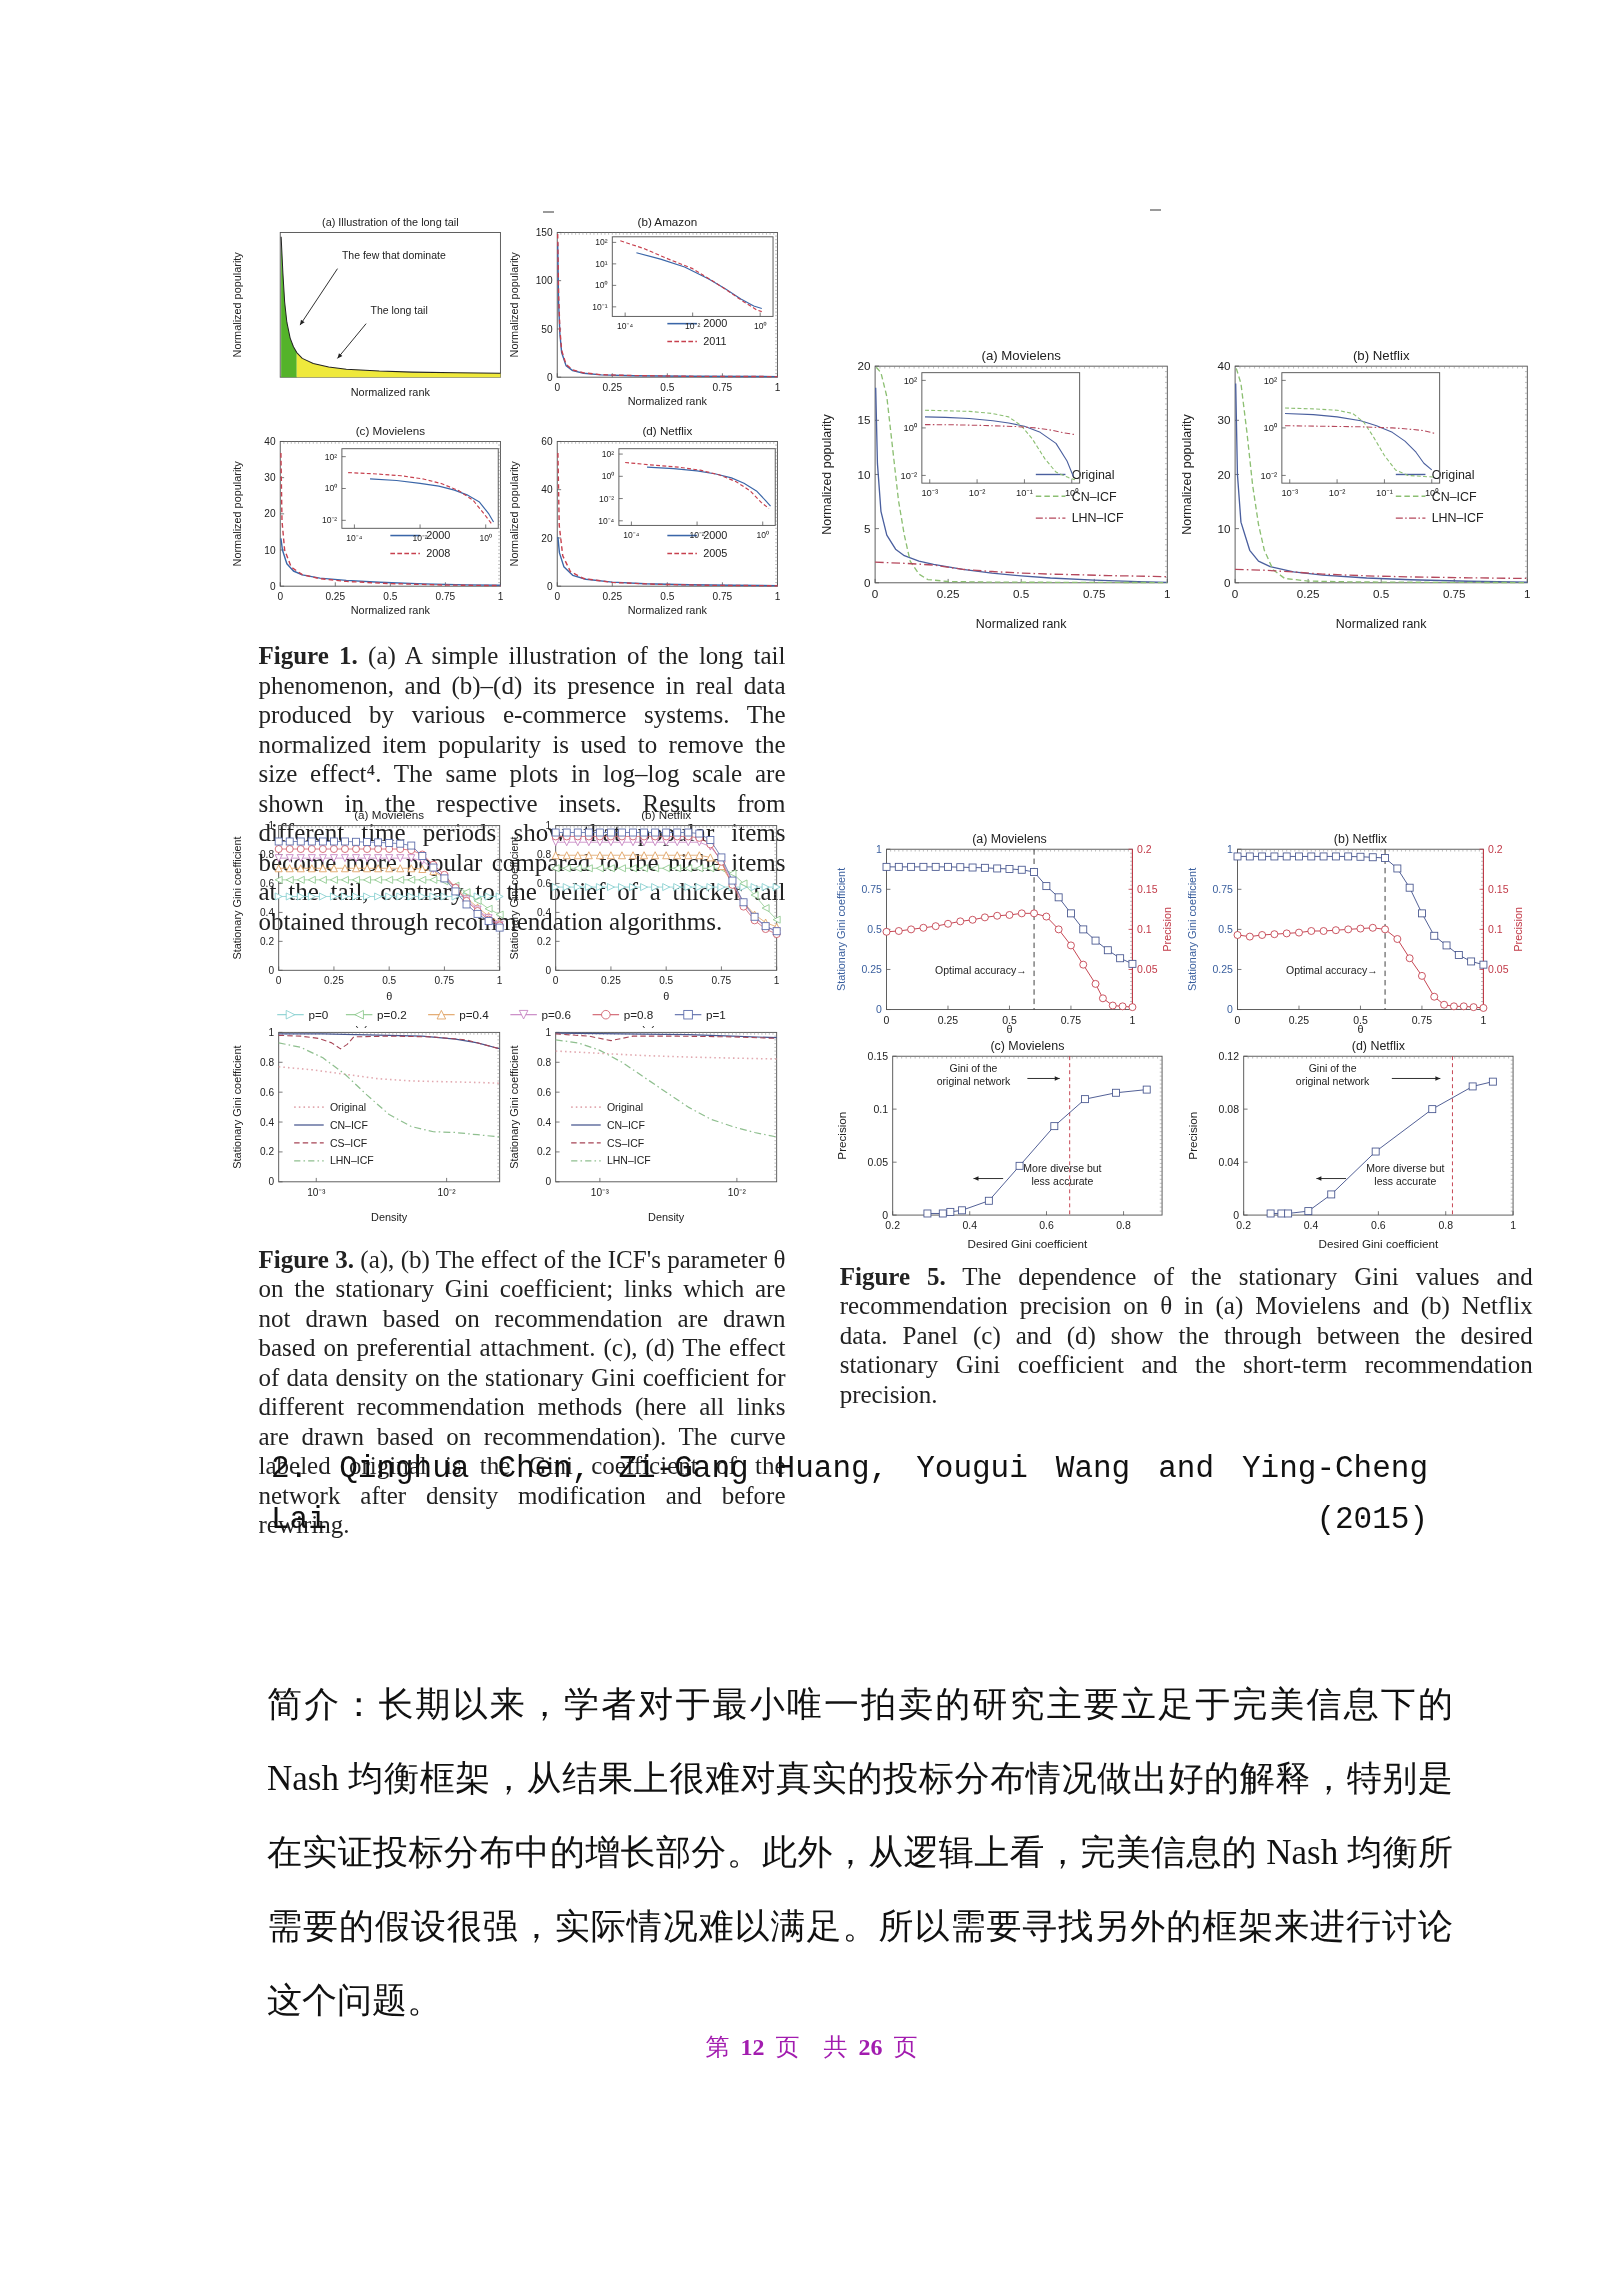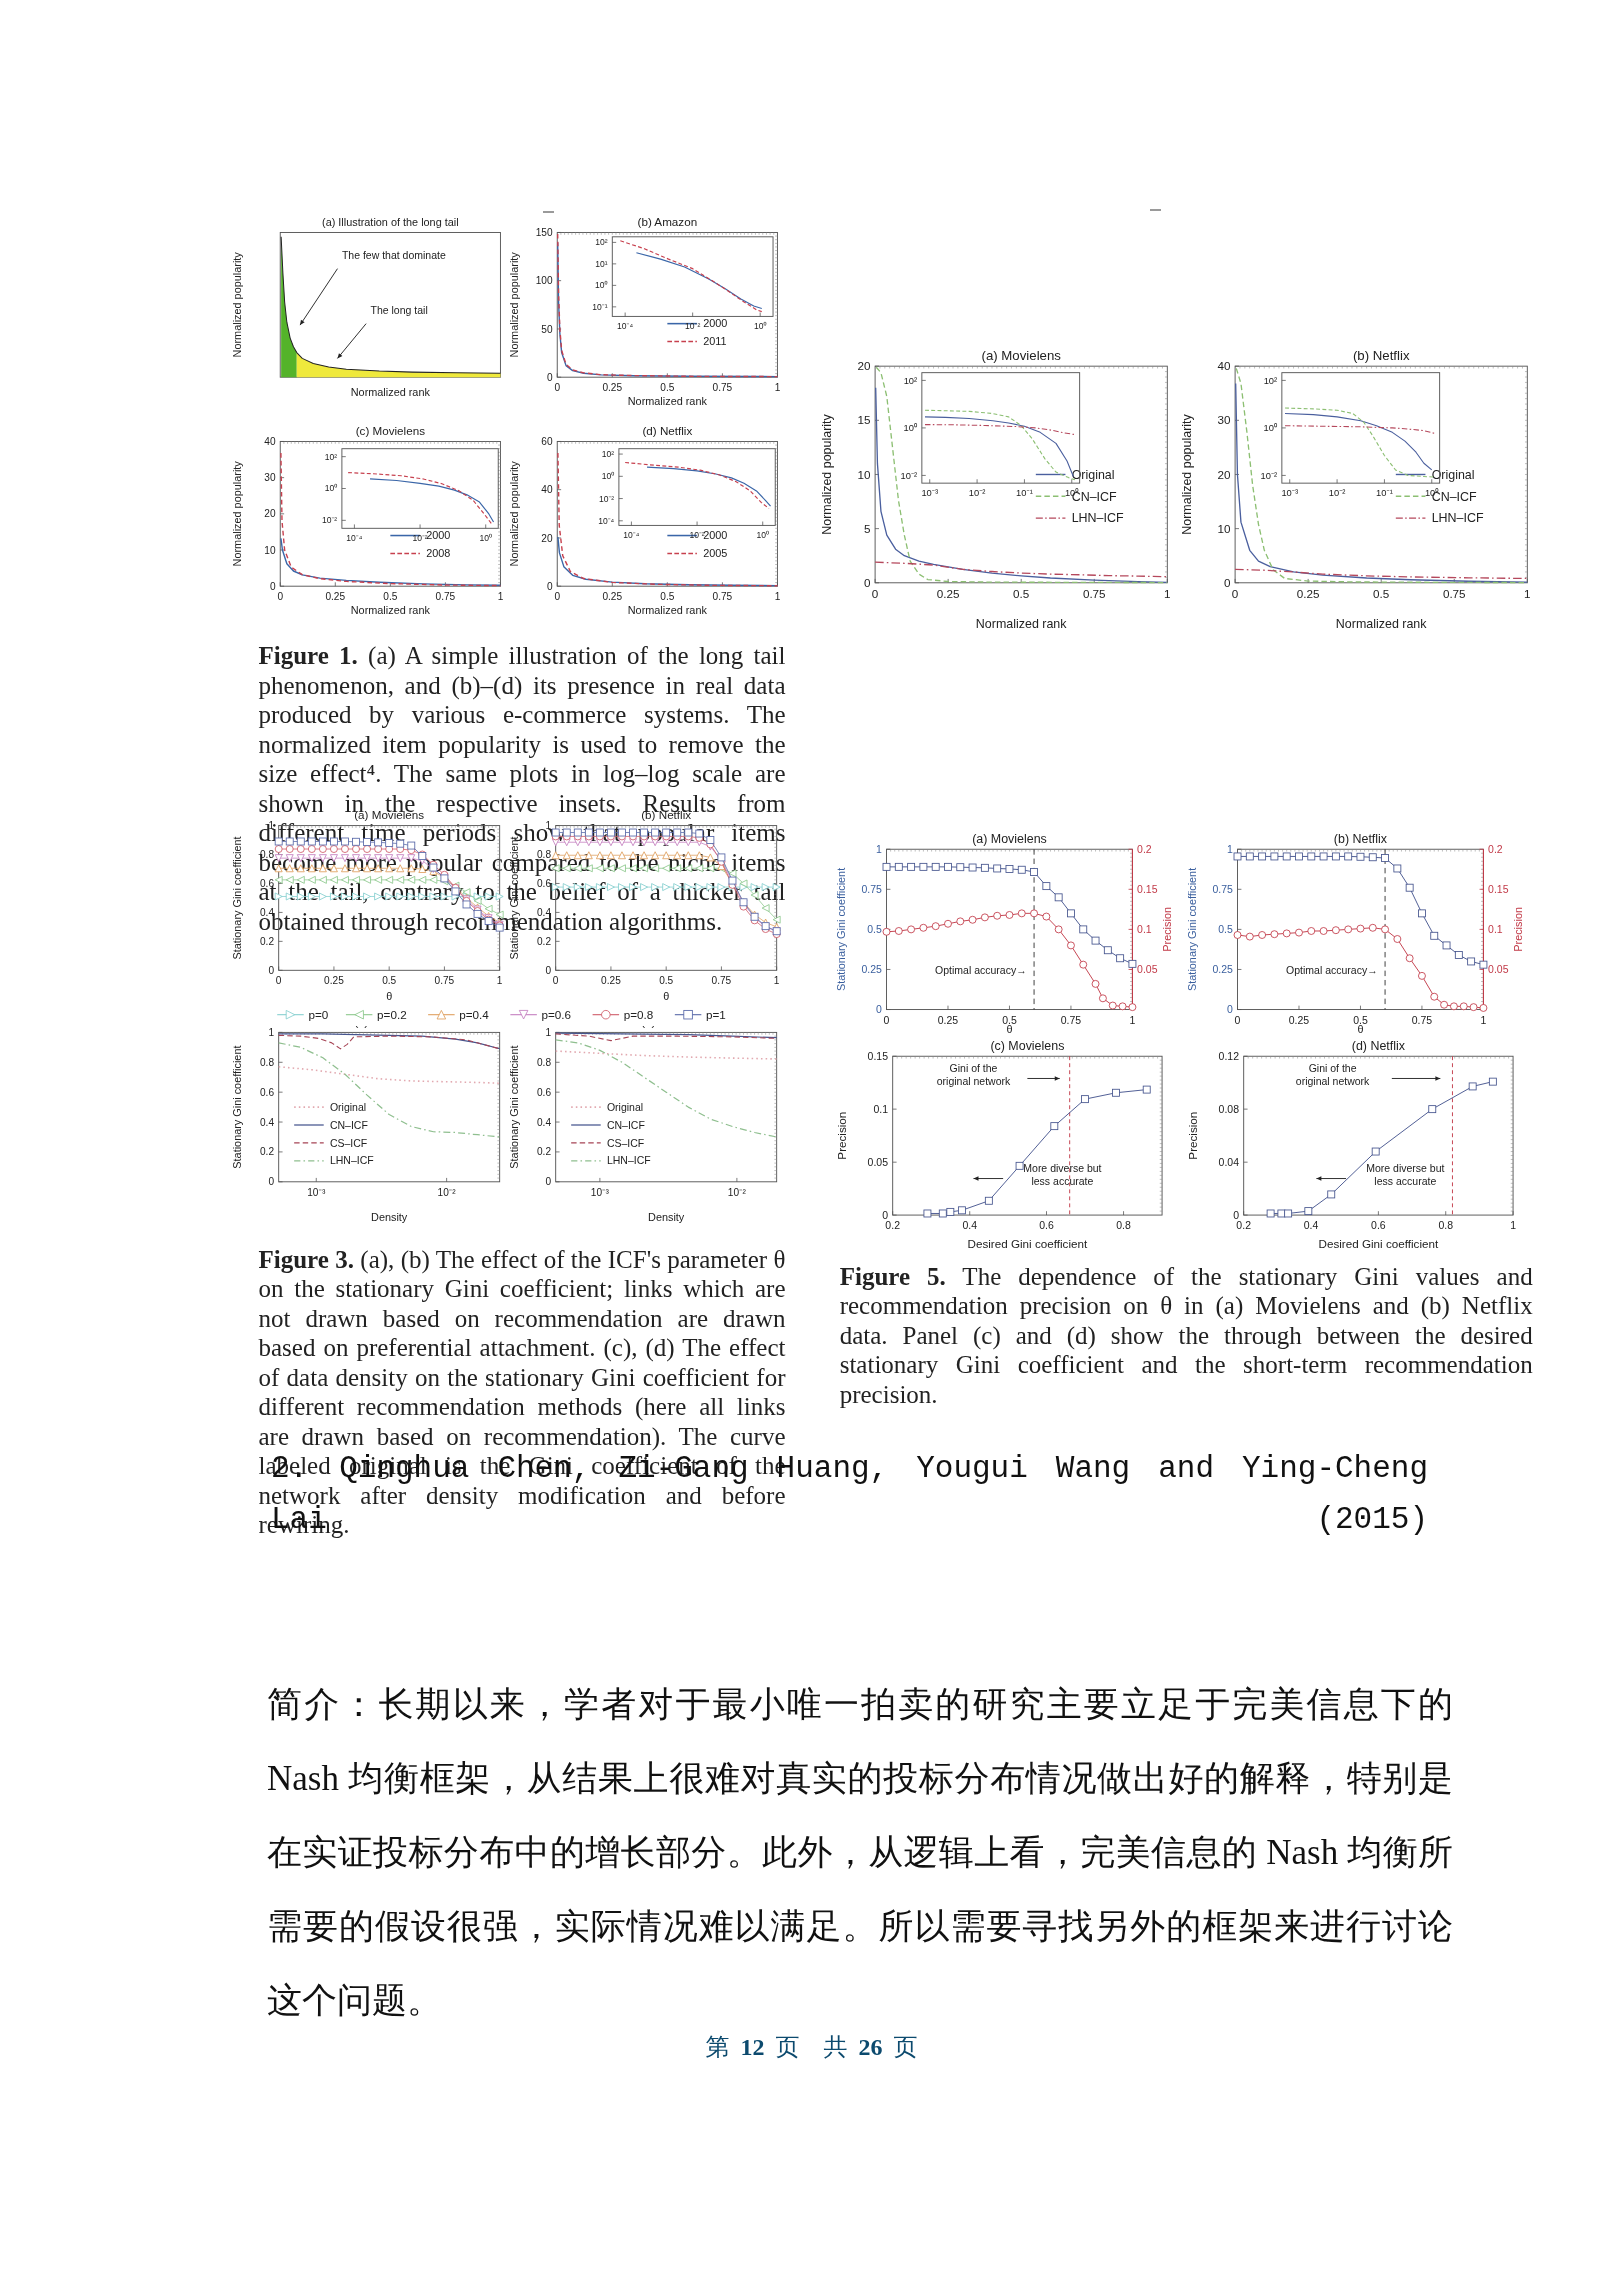--- a/index.html
+++ b/index.html
@@ -11,21 +11,21 @@
   .panel-row{display:flex;}
   .caption{font-family:"Liberation Serif",serif;font-size:25px;line-height:1.18;color:#222;
            text-align:justify;margin:0;}
   .caption b{font-weight:700;}
   .artifact{position:absolute;background:#9a9a9a;}
   .ref{font-family:Liberation Mono, monospace;font-size:31px;color:#111;}
   .ref-line{line-height:51px;text-align:justify;text-align-last:justify;padding-left:51px;white-space:normal;}
   .ref-line.first{padding-left:0;}
   .ref-line.last{text-align-last:left;}
   .intro{font-family:"Liberation Serif",serif;font-size:35px;line-height:74px;color:#111;text-align:justify;margin:12px;}
-  .footer{font-family:"Liberation Serif",serif;font-size:24px;color:#0c4a6e;text-align:center;}
+  .footer{font-family:"Liberation Serif",serif;font-size:24px;color:#a21caf;text-align:center;}
   .footer span{margin:0 5.5px;}
   .footer .num{font-weight:700;}
   .footer .gap{margin-left:18.7px;}
 </style>
 </head>
 <body>
 
 <div class="page">
 
   <div class="artifact" style="left:543px;top:211px;width:11px;height:2.3px;"></div>

